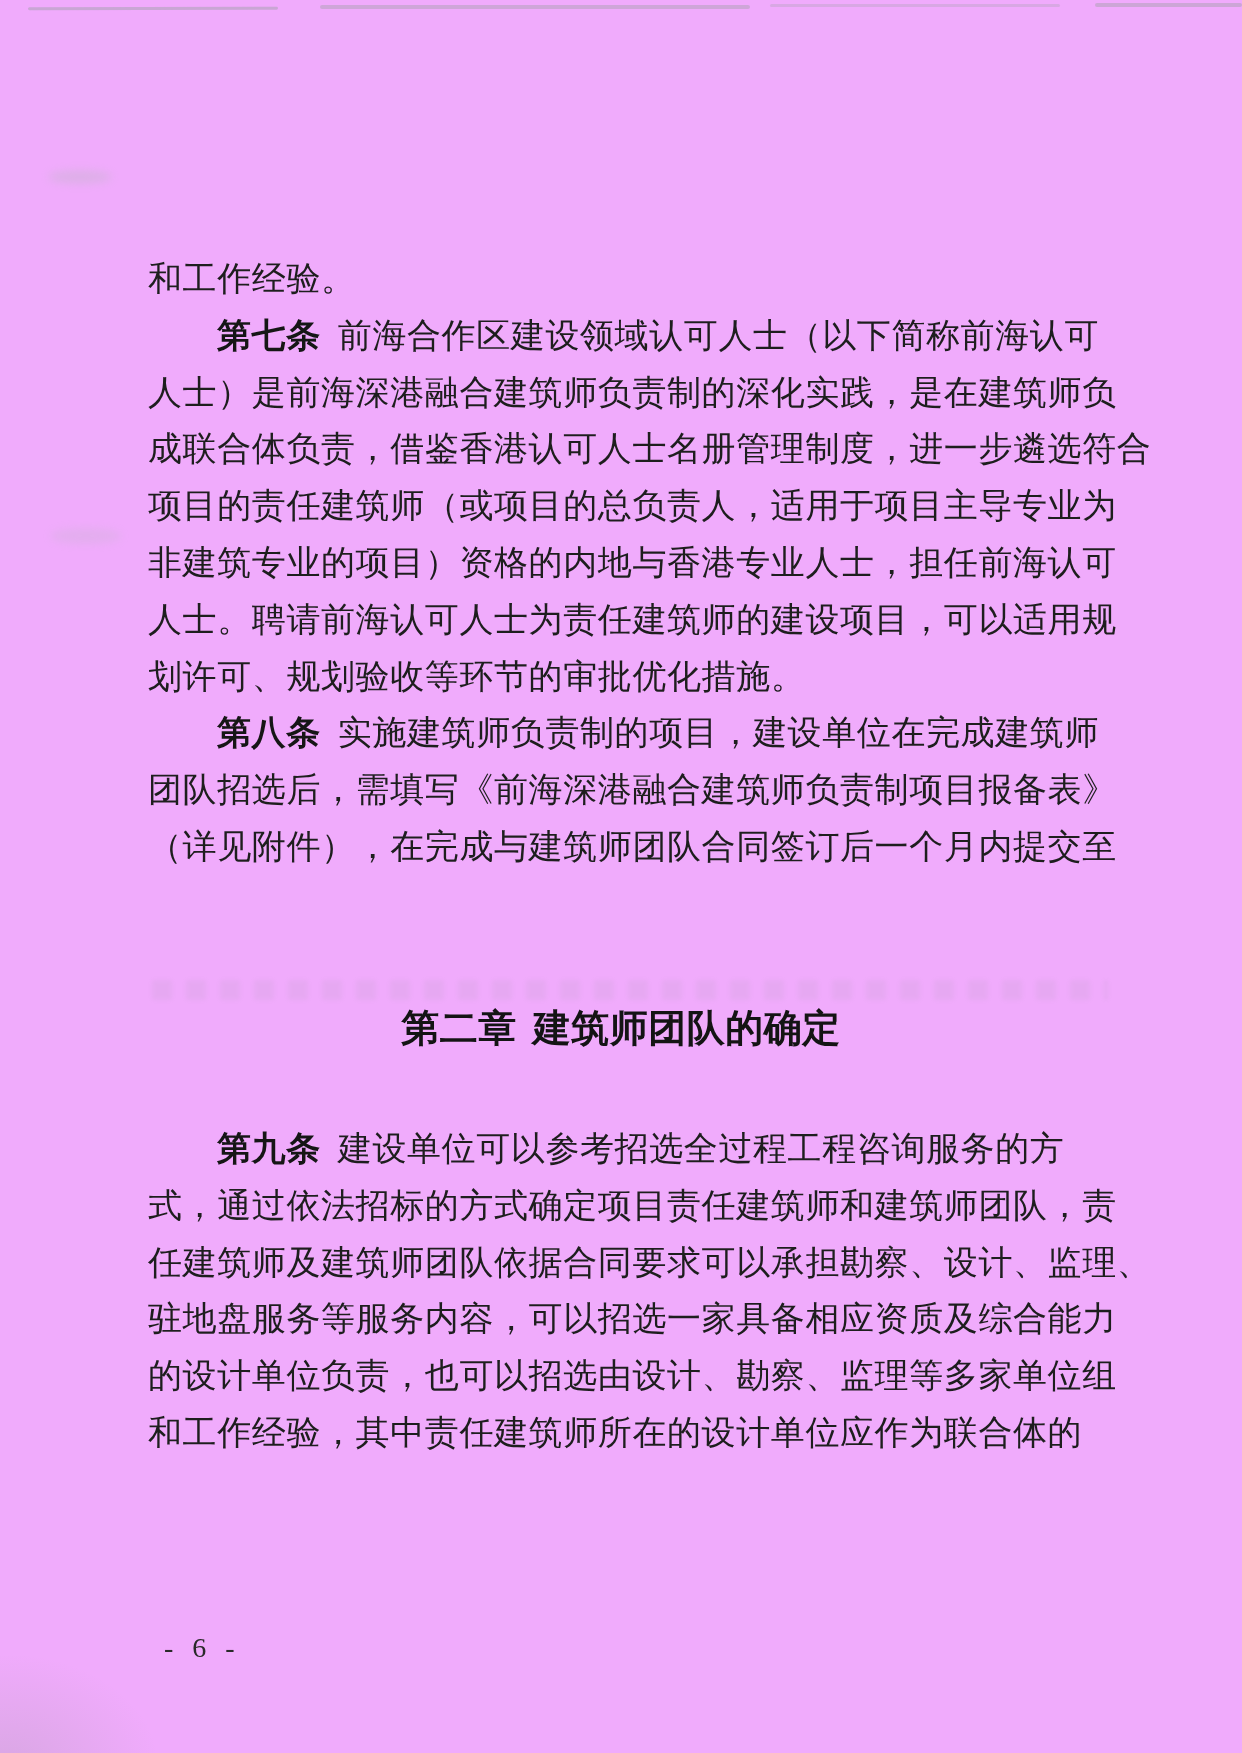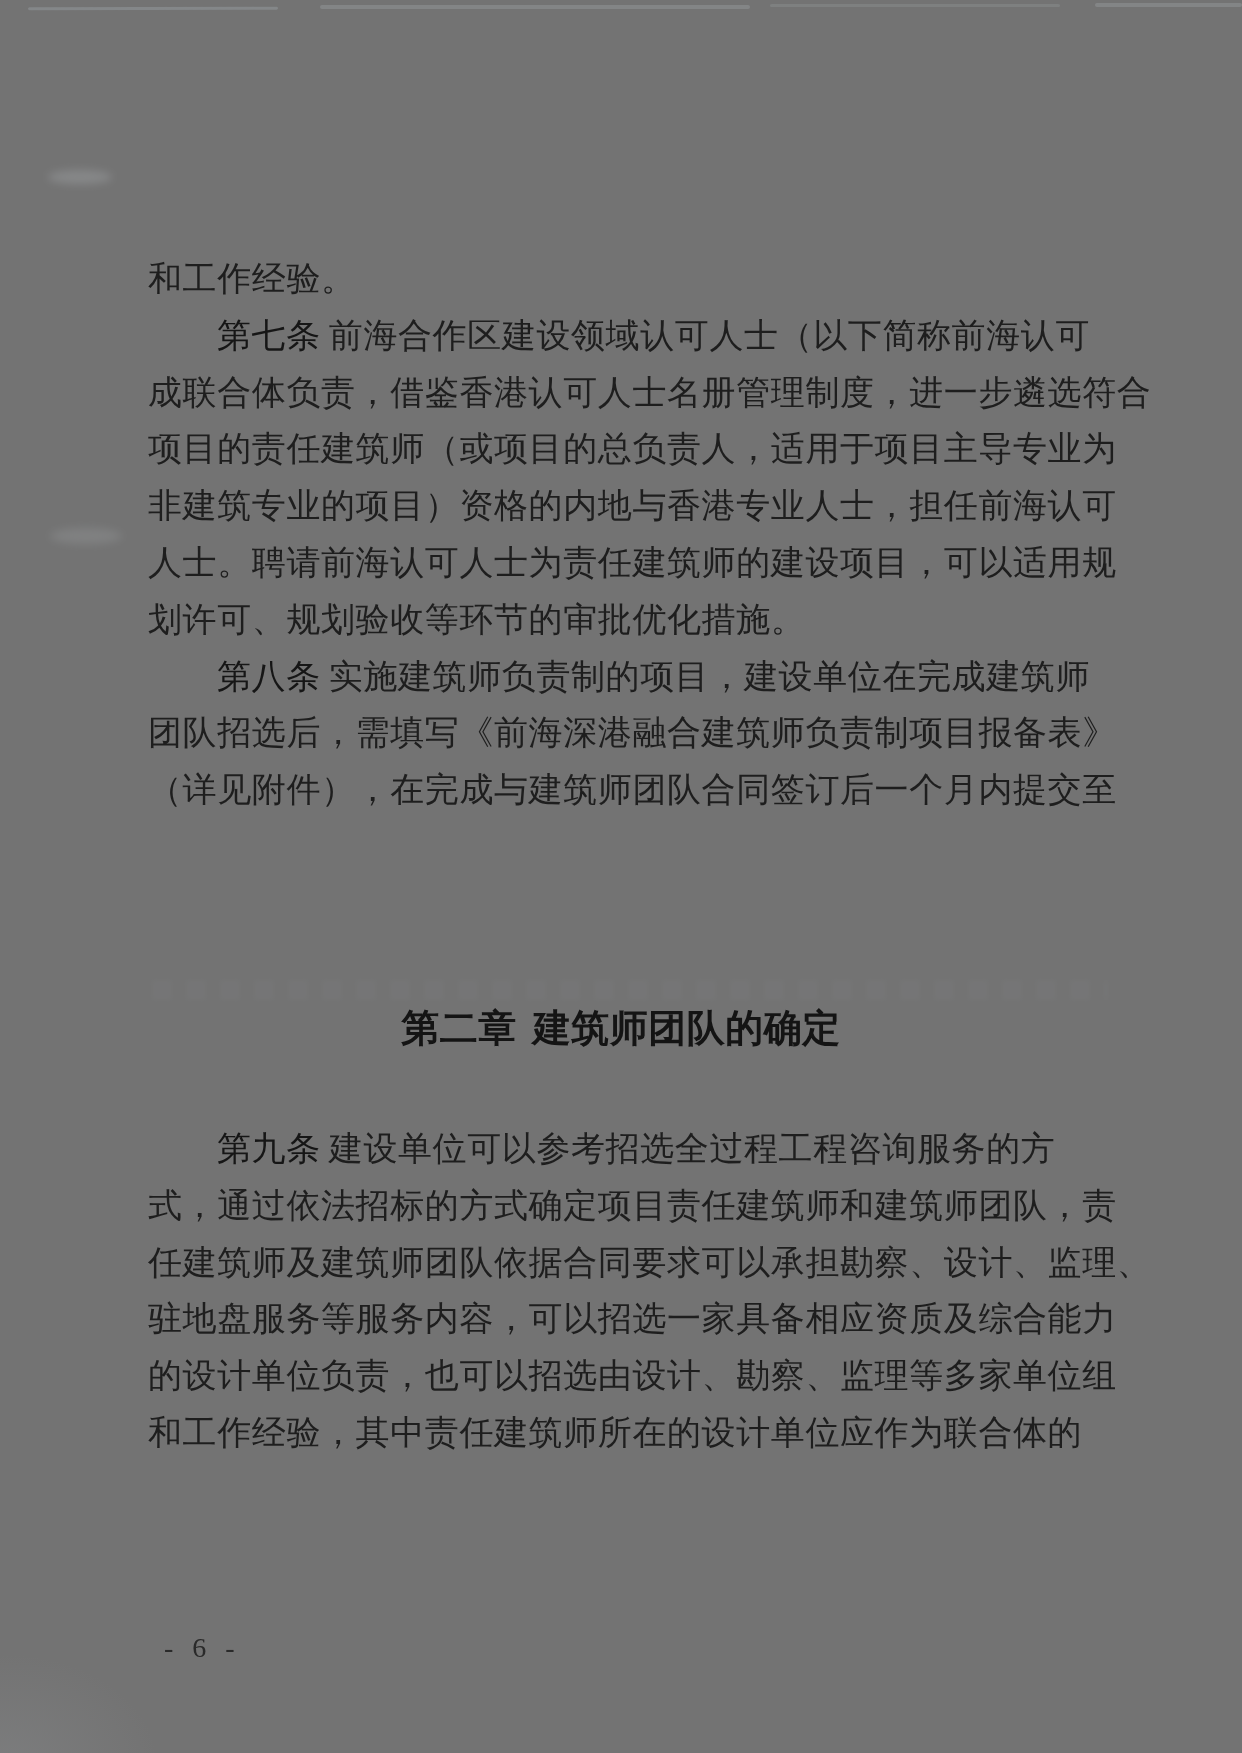--- a/index.html
+++ b/index.html
@@ -5,21 +5,21 @@
   html, body {
     margin: 0;
     padding: 0;
     background: #e8e8e8;
   }
   .page {
     position: relative;
     width: 1242px;
     height: 1753px;
     margin: 0 auto;
-    background: #737373;
+    background: #f0abfc;
     overflow: hidden;
     font-family: "Liberation Serif", "DejaVu Serif", serif;
     color: #1e1e1e;
   }
   
   .artifact { position: absolute; pointer-events: none; }
   .streak { background: #9aa0a3; border-radius: 3px; }
   .streak.s1 { top: 7px; left: 28px;  width: 250px; height: 3px; opacity: .45; transform: rotate(-.15deg); }
   .streak.s2 { top: 5px; left: 320px; width: 430px; height: 4px; opacity: .40; }
   .streak.s3 { top: 4px; left: 770px; width: 290px; height: 3px; opacity: .28; }
@@ -46,23 +46,23 @@
   .block-2 { top: 1120px; }
   .line {
     height: 56.8px;
     line-height: 56.8px;
     font-size: 34px;
     letter-spacing: 0.6px;
     white-space: nowrap;
   }
   .line.indent { text-indent: 69px; }
   .bold-label {
-    font-weight: 400;
+    font-weight: 700;
     font-family: "Liberation Sans", "DejaVu Sans", sans-serif;
-    margin-right: 8px;
+    margin-right: 17px;
     color: #161616;
   }
   .bold-label:empty { margin-right: 0; }
   .chapter-heading {
     position: absolute;
     top: 1000px;
     left: 0;
     right: 0;
     text-align: center;
     font-family: Liberation Sans, sans-serif;
@@ -92,20 +92,21 @@
   <div class="artifact streak s3"></div>
   <div class="artifact streak s4"></div>
   <div class="artifact smudge m1"></div>
   <div class="artifact smudge m2"></div>
   <div class="artifact ghost-row"></div>
   <div class="artifact corner-shade"></div>
 
   <div class="text-block block-1">
     <div class="line"><span class="bold-label"></span><span>和工作经验。</span></div>
     <div class="line indent"><span class="bold-label">第七条</span><span>前海合作区建设领域认可人士（以下简称前海认可</span></div>
+    <div class="line"><span class="bold-label"></span><span>人士）是前海深港融合建筑师负责制的深化实践，是在建筑师负</span></div>
     <div class="line"><span class="bold-label"></span><span>成联合体负责，借鉴香港认可人士名册管理制度，进一步遴选符合</span></div>
     <div class="line"><span class="bold-label"></span><span>项目的责任建筑师（或项目的总负责人，适用于项目主导专业为</span></div>
     <div class="line"><span class="bold-label"></span><span>非建筑专业的项目）资格的内地与香港专业人士，担任前海认可</span></div>
     <div class="line"><span class="bold-label"></span><span>人士。聘请前海认可人士为责任建筑师的建设项目，可以适用规</span></div>
     <div class="line"><span class="bold-label"></span><span>划许可、规划验收等环节的审批优化措施。</span></div>
     <div class="line indent"><span class="bold-label">第八条</span><span>实施建筑师负责制的项目，建设单位在完成建筑师</span></div>
     <div class="line"><span class="bold-label"></span><span>团队招选后，需填写《前海深港融合建筑师负责制项目报备表》</span></div>
     <div class="line"><span class="bold-label"></span><span>（详见附件），在完成与建筑师团队合同签订后一个月内提交至</span></div>
   </div>
 

